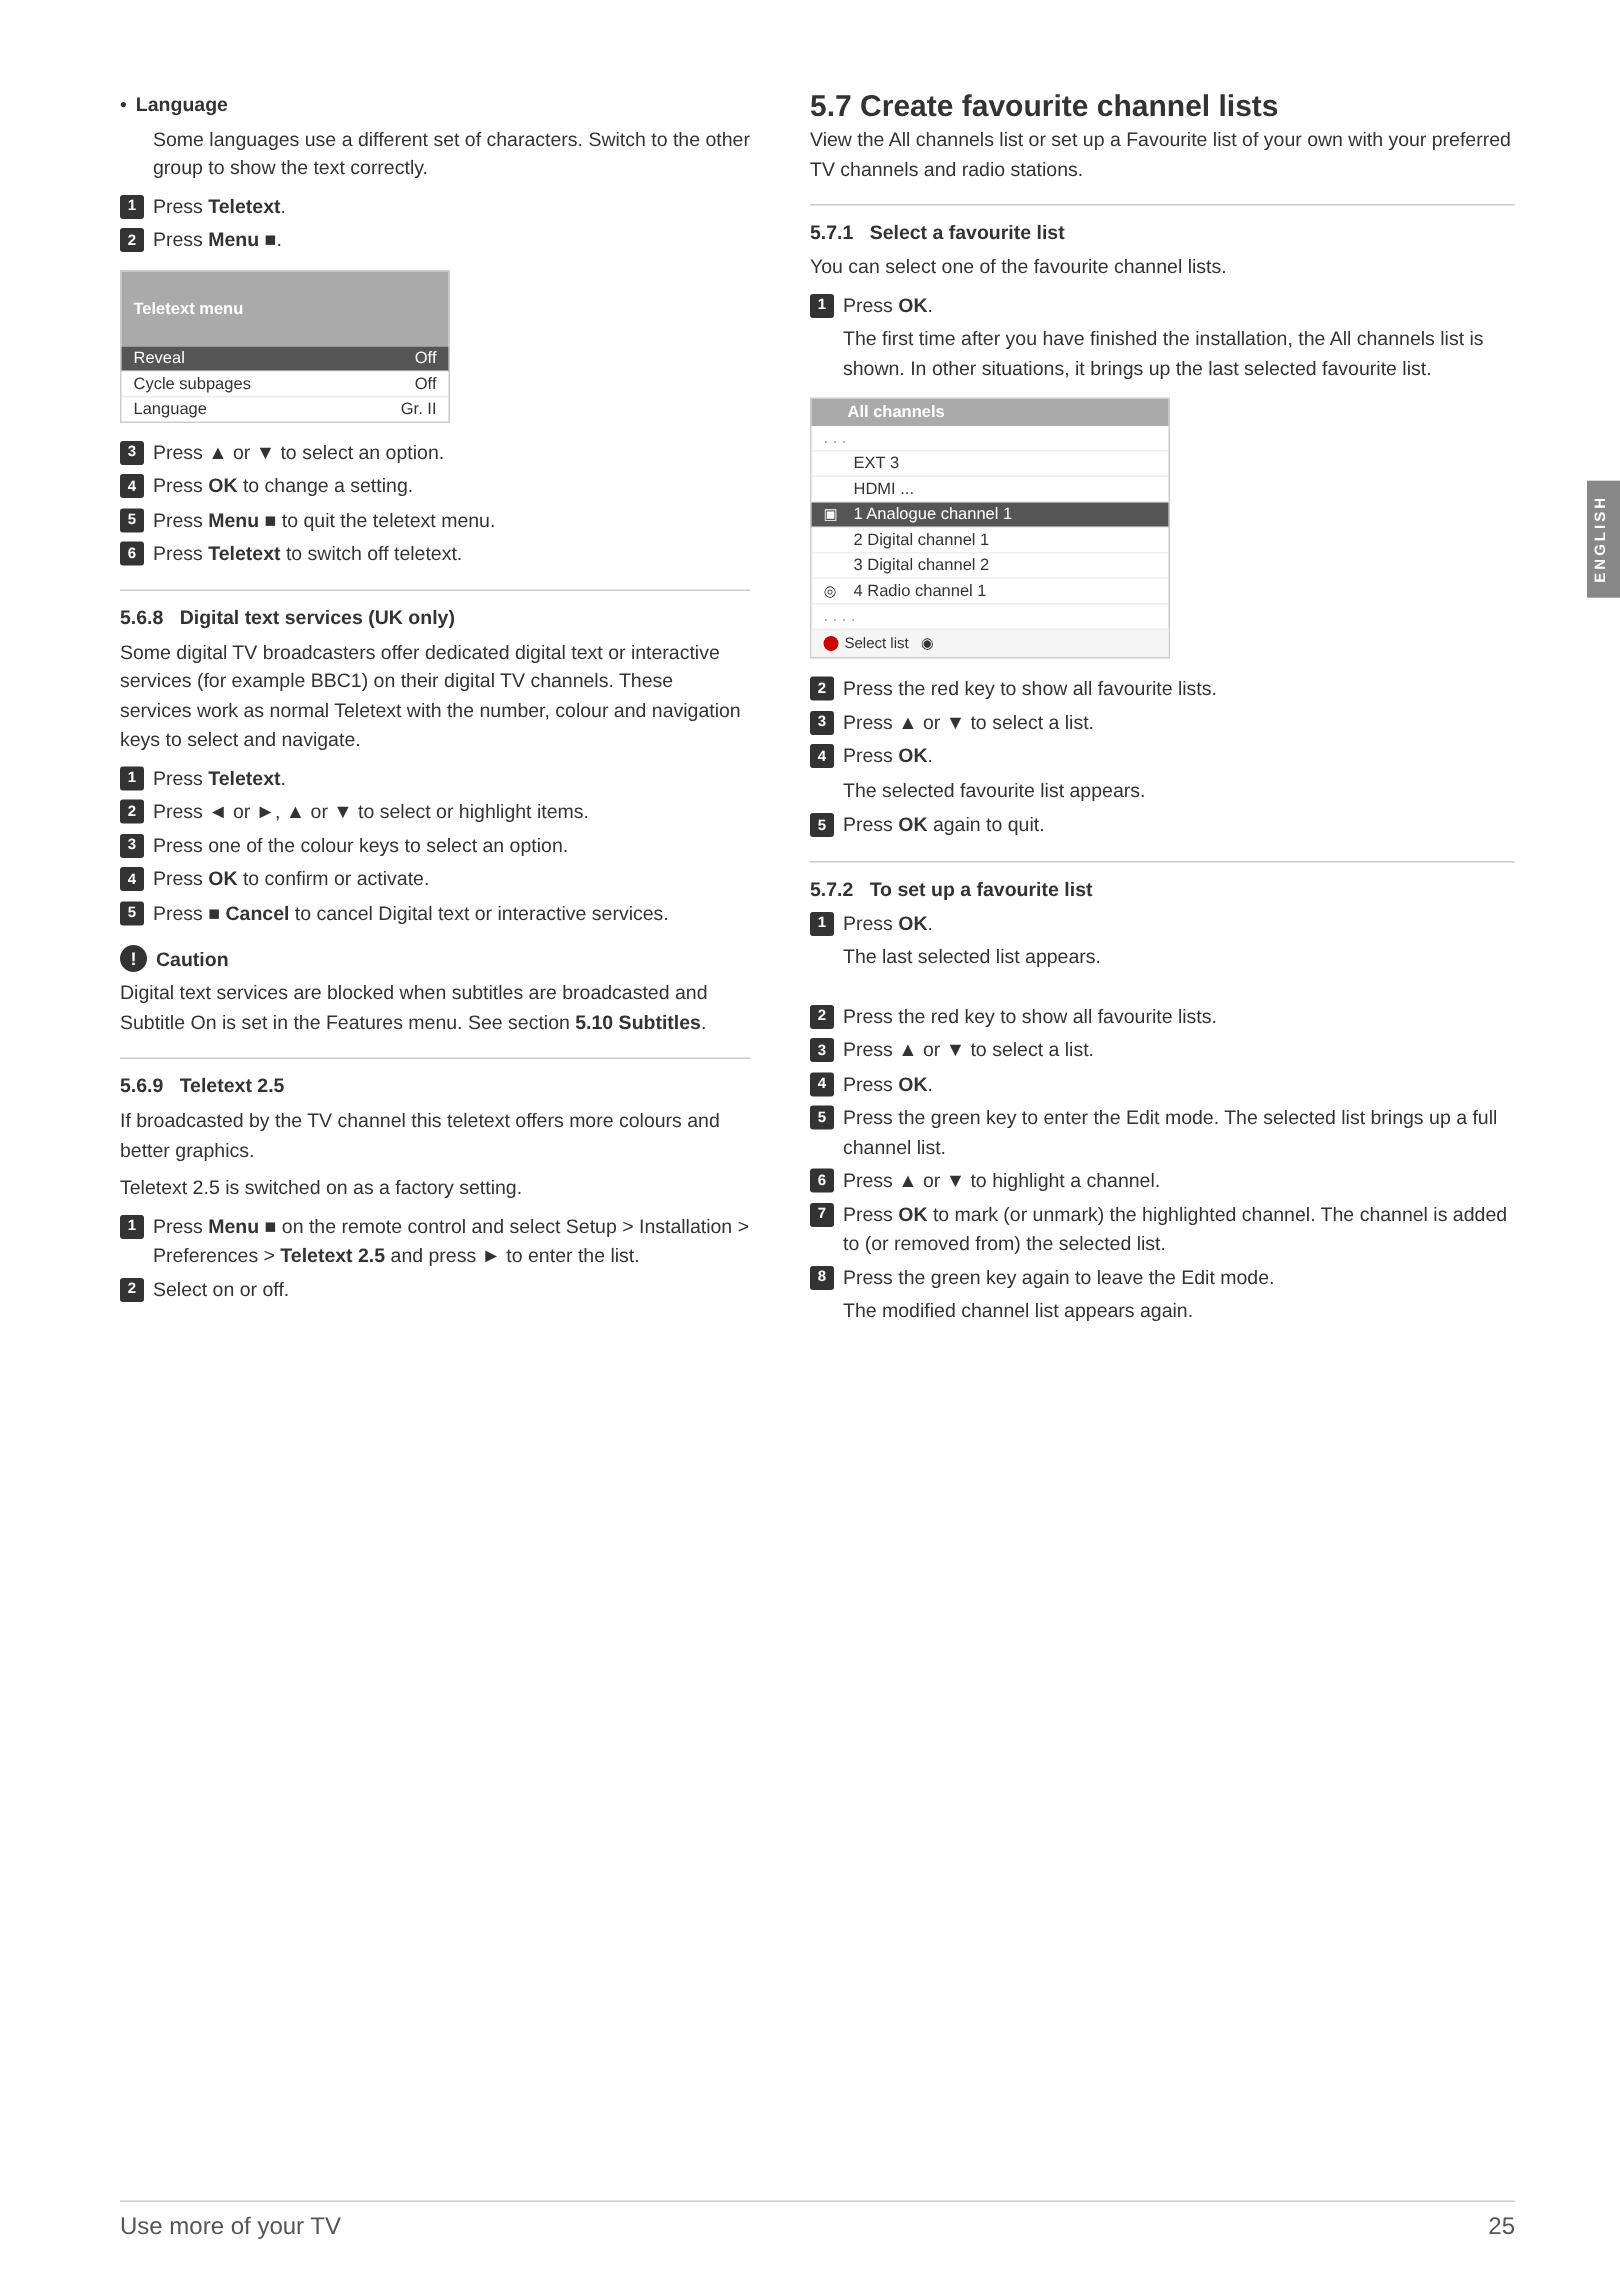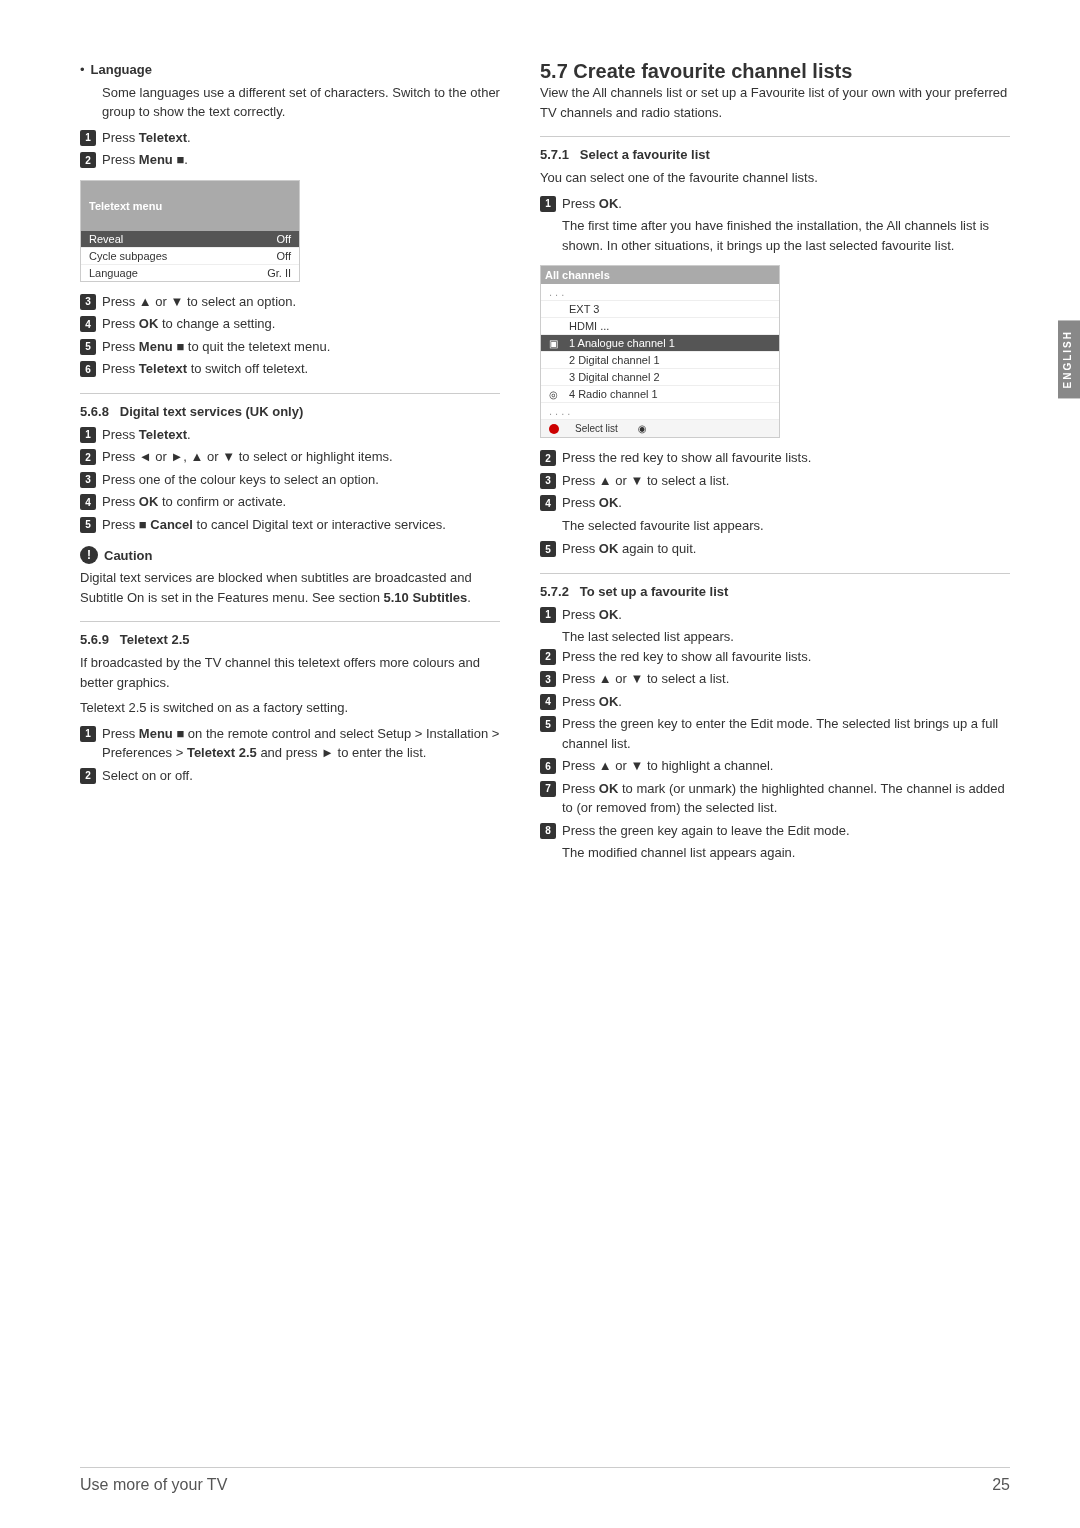--- a/index.html
+++ b/index.html
@@ -138,21 +138,21 @@
     .channel-list-box {
       border: 1px solid #ccc;
       margin: 10px 0 10px 0;
       width: 240px;
     }
     .channel-list-title {
       background: #aaa;
       color: #fff;
       font-size: 11px;
       font-weight: bold;
-      padding: 3px 4px;
+      padding: 3px 24px;
     }
     .channel-row {
       display: flex;
       align-items: center;
       padding: 2px 8px;
       font-size: 11px;
       border-bottom: 1px solid #eee;
       gap: 6px;
     }
     .channel-row:last-child { border-bottom: none; }
@@ -168,21 +168,21 @@
       font-size: 11px;
       padding: 2px 8px;
       color: #999;
       border-bottom: 1px solid #eee;
     }
     .channel-footer {
       display: flex;
       align-items: center;
       padding: 3px 8px;
       font-size: 10px;
-      gap: 16px;
+      gap: 4px;
       background: #f5f5f5;
     }
     .red-dot {
       width: 10px;
       height: 10px;
       border-radius: 50%;
       background: #c00;
       display: inline-block;
       flex-shrink: 0;
     }
@@ -259,20 +259,21 @@
         <span class="step-num">6</span>
         <span class="step-content">Press <b>Teletext</b> to switch off teletext.</span>
       </div>
 
       <hr class="divider">
 
       <div>
         <div class="section-head">
           5.6.8&nbsp;&nbsp; <b>Digital text services</b> (UK only)
         </div>
+        <p>Some digital TV broadcasters offer dedicated digital text or interactive services (for example BBC1) on their digital TV channels. These services work as normal Teletext with the number, colour and navigation keys to select and navigate.</p>
 
         <div class="bullet-item">
           <span class="step-num">1</span>
           <span class="step-content">Press <b>Teletext</b>.</span>
         </div>
         <div class="bullet-item">
           <span class="step-num">2</span>
           <span class="step-content">Press ◄ or ►, ▲ or ▼ to select or highlight items.</span>
         </div>
         <div class="bullet-item">
@@ -395,21 +396,21 @@
 
       <div>
         <div class="section-head">
           5.7.2&nbsp;&nbsp; <b>To set up a favourite list</b>
         </div>
 
         <div class="bullet-item">
           <span class="step-num">1</span>
           <span class="step-content">Press <b>OK</b>.</span>
         </div>
-        <p style="margin-left:22px; margin-bottom:0;">The last selected list appears.</p>
+        <p style="margin-left:22px; margin-bottom:20px;">The last selected list appears.</p>
 
         <div class="bullet-item">
           <span class="step-num">2</span>
           <span class="step-content">Press the red key to show all favourite lists.</span>
         </div>
         <div class="bullet-item">
           <span class="step-num">3</span>
           <span class="step-content">Press ▲ or ▼ to select a list.</span>
         </div>
         <div class="bullet-item">

